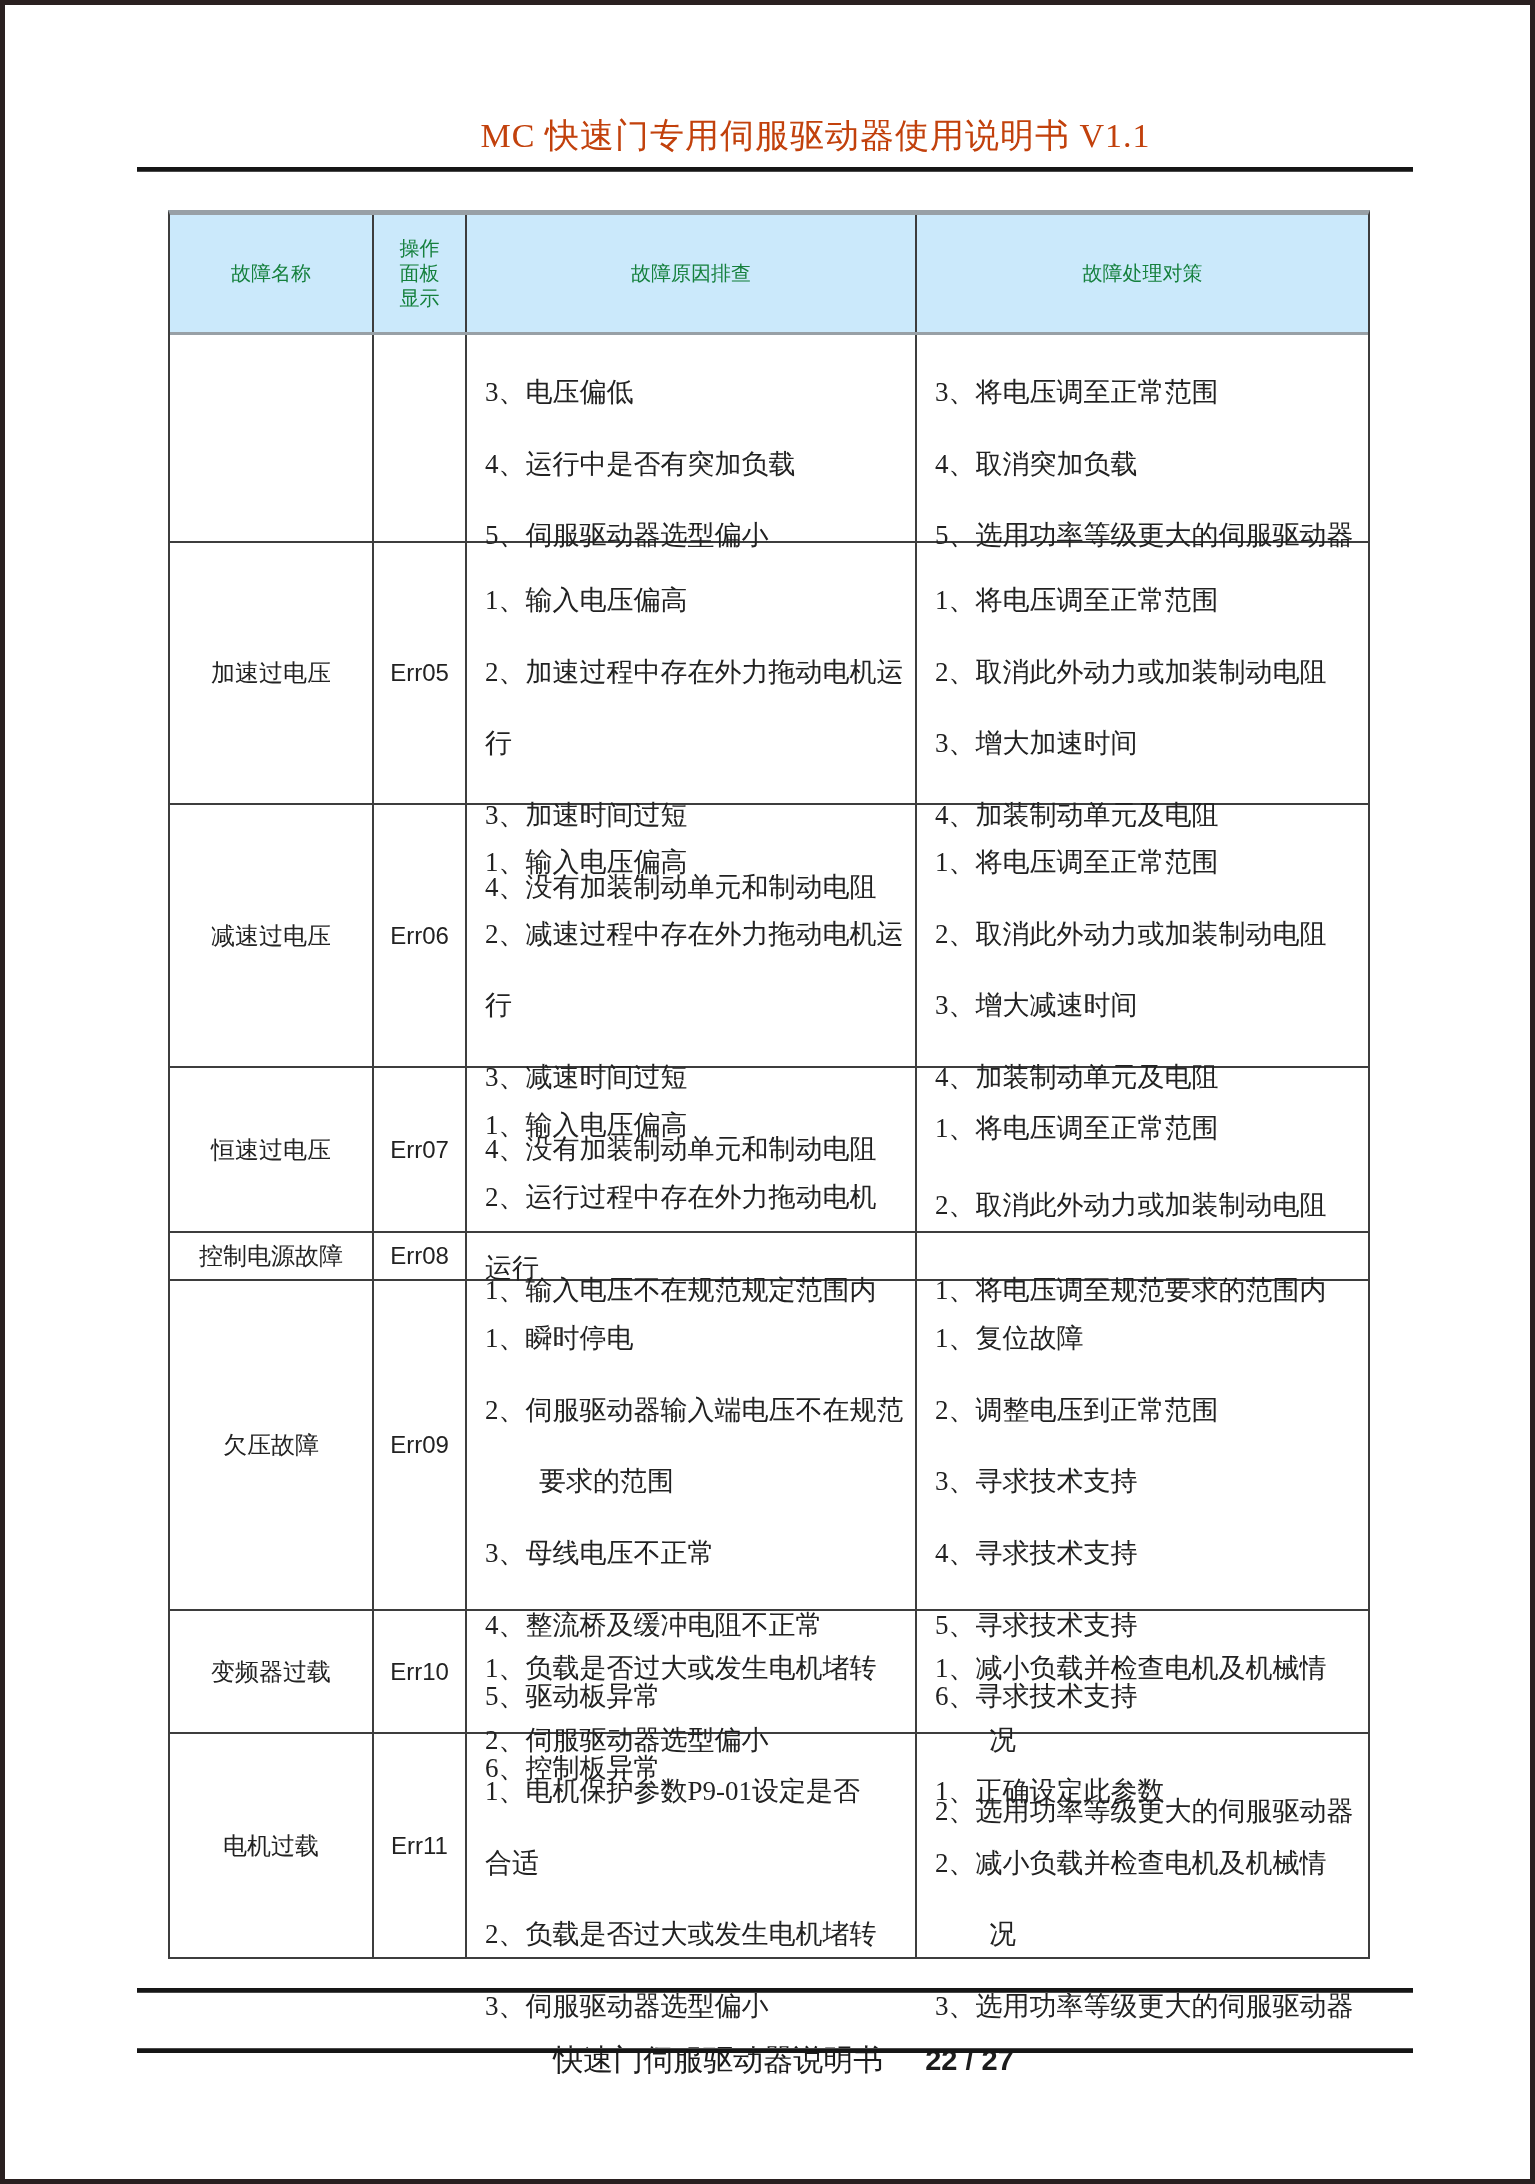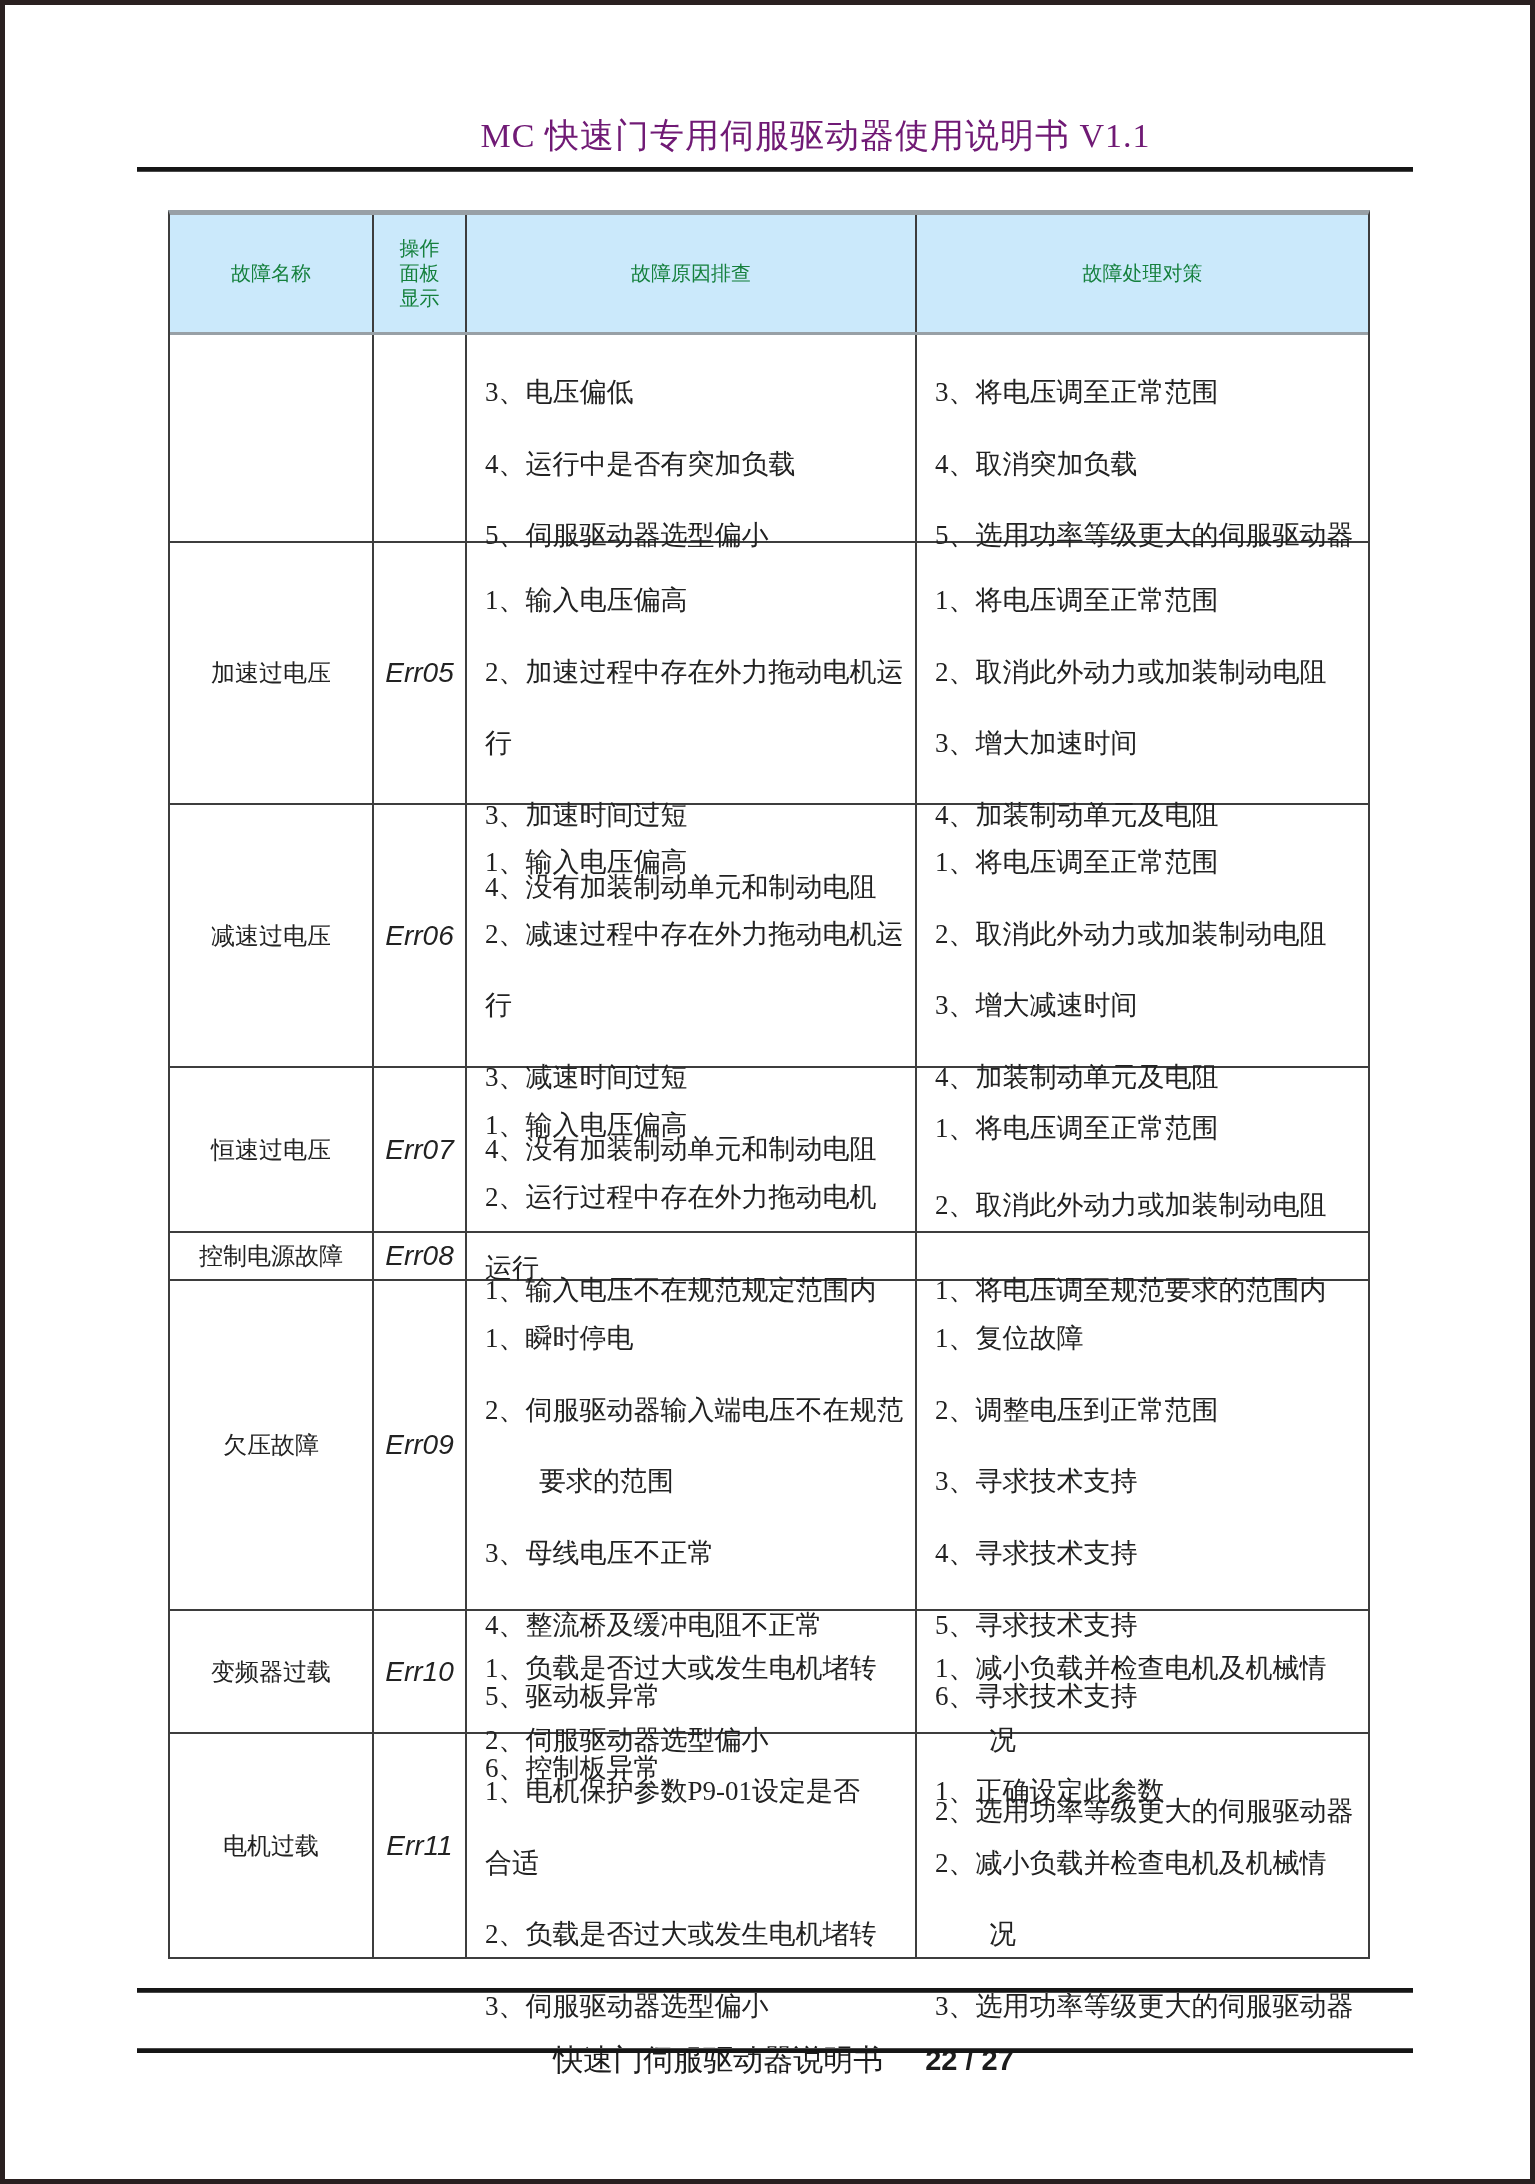--- a/index.html
+++ b/index.html
@@ -11,21 +11,21 @@
     border:5px solid #2a2020;
     font-family:"Liberation Serif","DejaVu Serif",serif;
     color:#222222;
     overflow:hidden;
   }
   .doc-title {
     position:absolute; top:108px; left:0; width:100%;
     padding-left:96px;
     text-align:center;
     font-size:34px; letter-spacing:1px;
-    color:#701a75;
+    color:#c2410c;
     white-space:nowrap;
   }
   .rule {
     position:absolute; left:132px; width:1276px; height:3px;
   }
   .rule-thick-top { border-top:4px solid #161616; border-bottom:1px solid #4a4a4a; }
   .rule-thick-bottom { border-top:1px solid #4a4a4a; border-bottom:4px solid #161616; }
   .title-rule { top:162px; }
   .footer-rule-top { top:1983px; }
   .footer-rule-bottom { top:2043px; }
@@ -42,21 +42,21 @@
   .t-head { height:120px; border-bottom:3px solid #98a0a6; }
   .cell { border-right:2px solid #3d3d3d; height:100%; }
   .cell:last-child { border-right:none; }
   .c-name { width:204px; }
   .c-code { width:93px; }
   .c-cause { width:450px; }
   .c-fix  { flex:1; }
   .center { display:flex; align-items:center; justify-content:center; text-align:center; }
   .h-cell { font-size:20px; line-height:1.25; white-space:pre-line; color:#15803d; }
   .name-cell { font-size:24px; }
-  .code-cell { font-family:"Liberation Sans","DejaVu Sans",sans-serif; font-size:28px;font-style:italic; }
+  .code-cell { font-family:"Liberation Sans","DejaVu Sans",sans-serif; font-size:24px; }
   .lines {
     display:flex; flex-direction:column; justify-content:space-around;
     padding:4px 4px 4px 18px;
     font-size:27px;
   }
   .line { line-height:1.32; white-space:pre-wrap;margin-top:36px; }
 
   .footer {
     position:absolute; top:2004px; left:0; width:100%;
     padding-left:32px;

